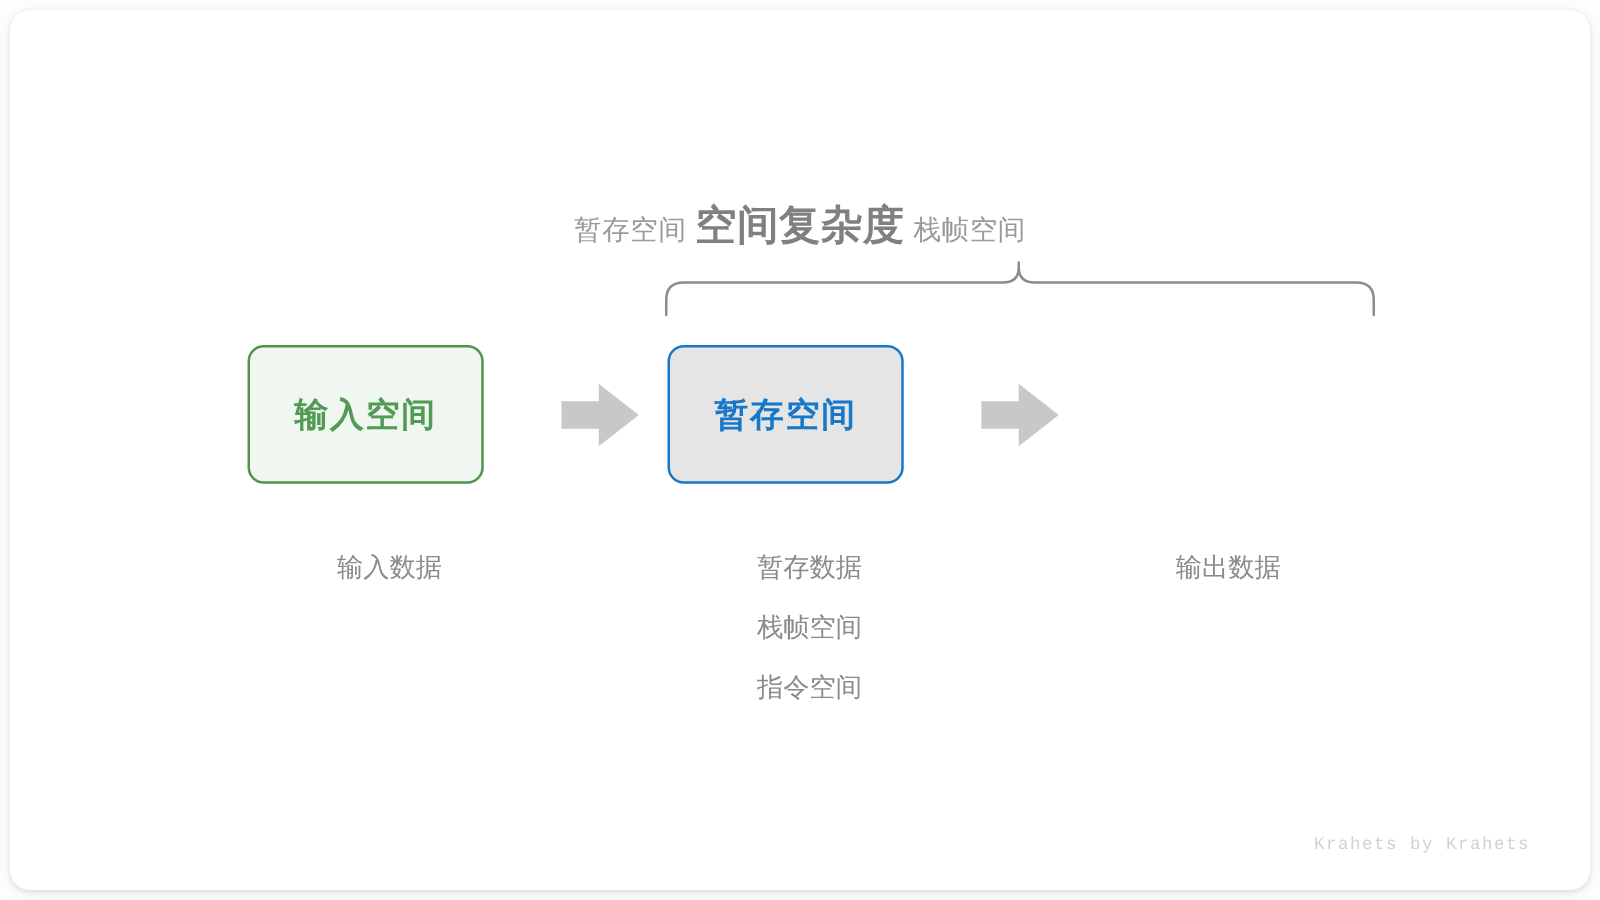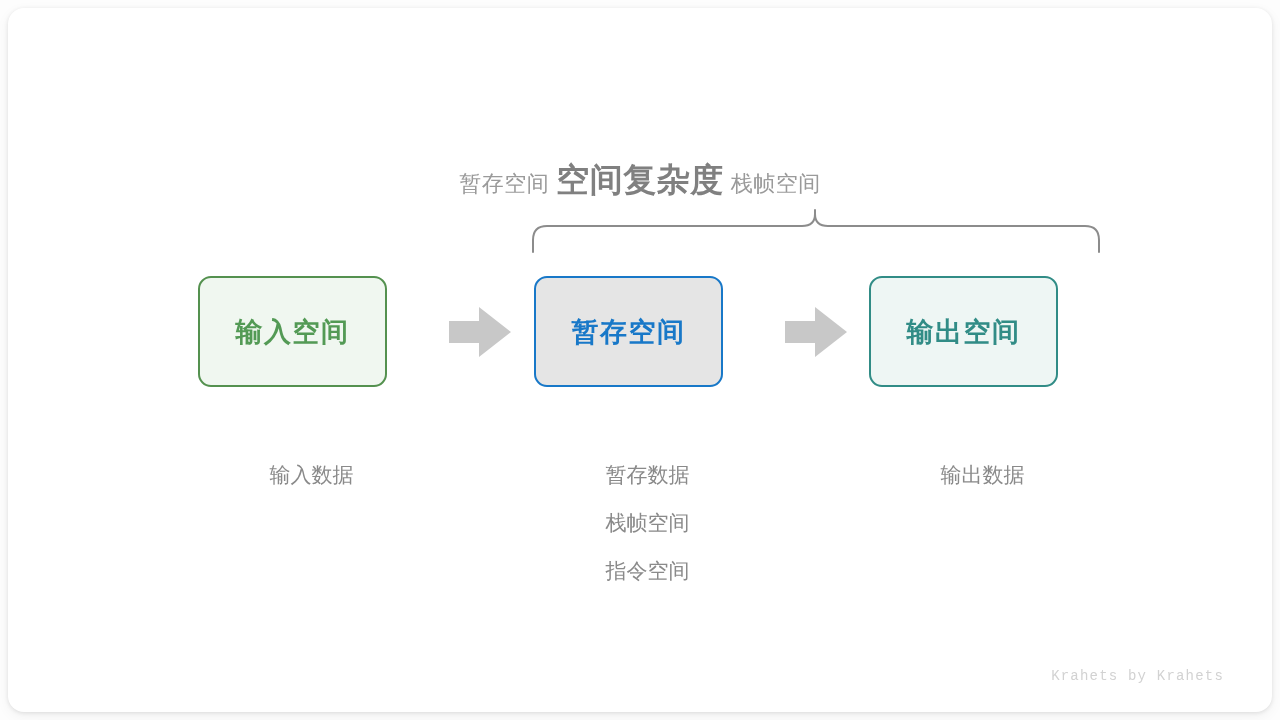--- a/index.html
+++ b/index.html
@@ -97,21 +97,21 @@
     top: 299px;
     width: 62px;
     height: 50px;
   }
   #arrow-1 { left: 441px; }
   #arrow-2 { left: 777px; }
 
   
   .caption-col {
     position: absolute;
-    top: 443px;
+    top: 423px;
     width: 227px;
     text-align: center;
   }
   .caption-line {
     font-size: 21px;
     color: #8a8a8a;
     line-height: 48px;
     white-space: nowrap;
   }
   #caption-input  { left: 190px; }
@@ -159,23 +159,20 @@
     <div class="box" id="box-temp">
       <span class="box-label">暂存空间</span>
     </div>
 
     <div class="arrow" id="arrow-2">
       <svg width="62" height="50" viewBox="0 0 62 50">
         <polygon points="0,14 30,14 30,0 62,25 30,50 30,36 0,36" fill="#c8c8c8"></polygon>
       </svg>
     </div>
 
-    <div class="box" id="box-output">
-      <span class="box-label">输出空间</span>
-    </div>
 
     <div class="caption-col" id="caption-input">
       <div class="caption-line">输入数据</div>
     </div>
 
     <div class="caption-col" id="caption-output">
       <div class="caption-line">输出数据</div>
     </div>
 
     <div class="caption-col" id="caption-temp">

